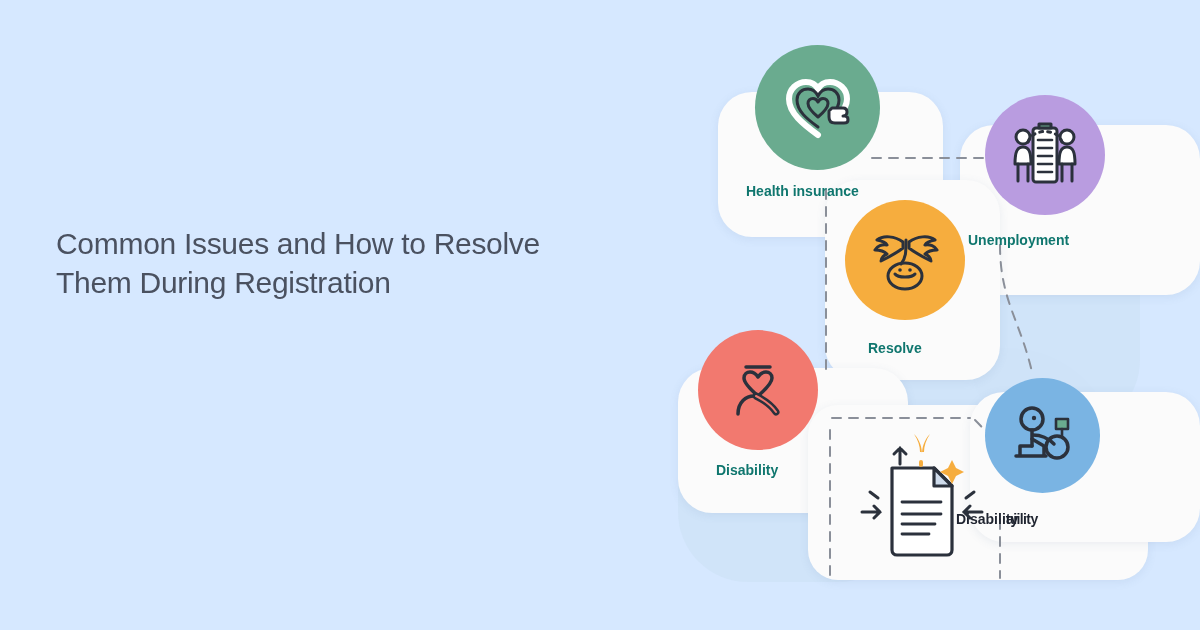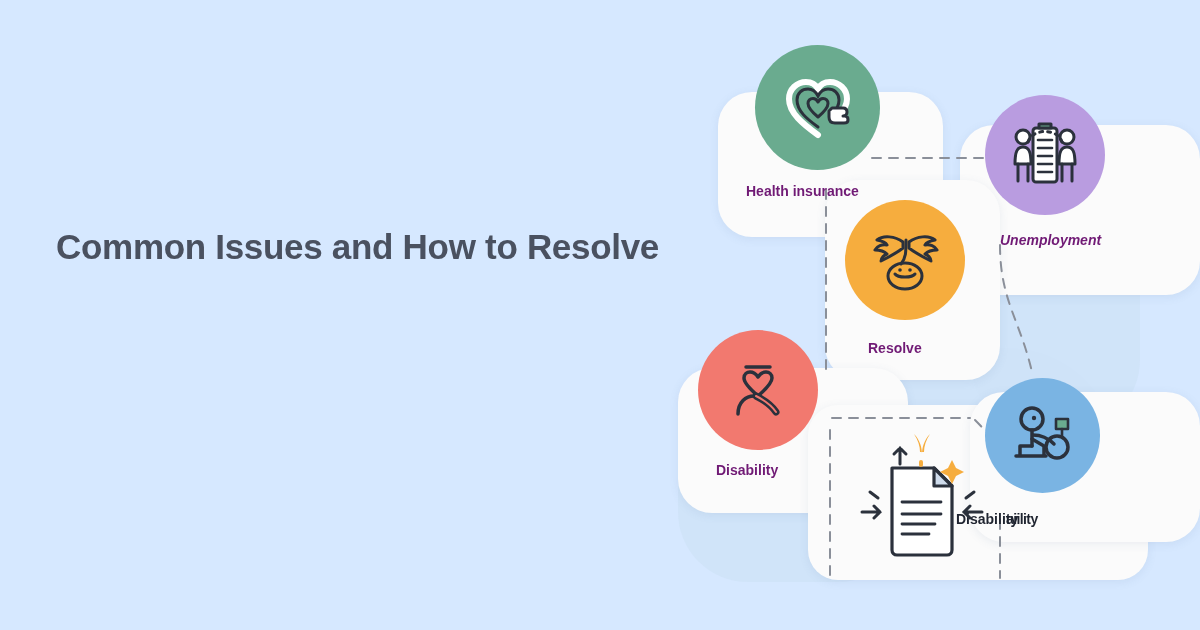--- a/index.html
+++ b/index.html
@@ -26,22 +26,22 @@
 
   
   #headline {
     position:absolute;
     left:56px;
     top:224px;
     width:700px;
   }
   #headline .line {
     display:block;
-    font-size:35px;
-    font-weight:bold;
+    font-size:30px;
+    font-weight:normal;
     line-height:1.30;
     letter-spacing:-0.3px;
     color:#4a5160;
     white-space:nowrap;
   }
 
   
   #graphic {
     position:absolute;
     left:640px;
@@ -97,25 +97,25 @@
   .bub-unemp   { left:345px; top:95px;  width:120px; height:120px; background:#b99ce0; }
   .bub-pension { left:205px; top:200px; width:120px; height:120px; background:#f6ad3e; }
   .bub-disab   { left:58px;  top:330px; width:120px; height:120px; background:#f2796f; }
   .bub-disab2  { left:345px; top:378px; width:115px; height:115px; background:#7ab4e3; }
 
   
   .card-label {
     position:absolute;
     font-size:14px;
     font-weight:bold;
-    color:#701a75;
+    color:#0f766e;
     white-space:nowrap;
   }
   .lbl-health  { left:106px; top:183px; }
-  .lbl-unemp   { left:360px; top:232px;font-style:italic; }
+  .lbl-unemp   { left:328px; top:232px; }
   .lbl-pension { left:228px; top:340px; }
   .lbl-disab   { left:76px;  top:462px; }
 
   
   .lbl-disab2 {
     left:316px; top:511px;
     position:absolute;
     width:160px; height:20px;
   }
   .lbl-disab2 span {
@@ -131,20 +131,21 @@
   
   #doc-illu { position:absolute; left:200px; top:430px; width:160px; height:140px; }
 </style>
 </head>
 <body>
 
 <div id="banner">
 
   <div id="headline">
     <span class="line">Common Issues and How to Resolve</span>
+    <span class="line">Them During Registration</span>
   </div>
 
   <div id="graphic">
 
     <div class="blob b1"></div>
     <div class="blob b2"></div>
     <div class="blob b3"></div>
 
     <div class="card c-health"></div>
     <div class="card c-unemp"></div>

